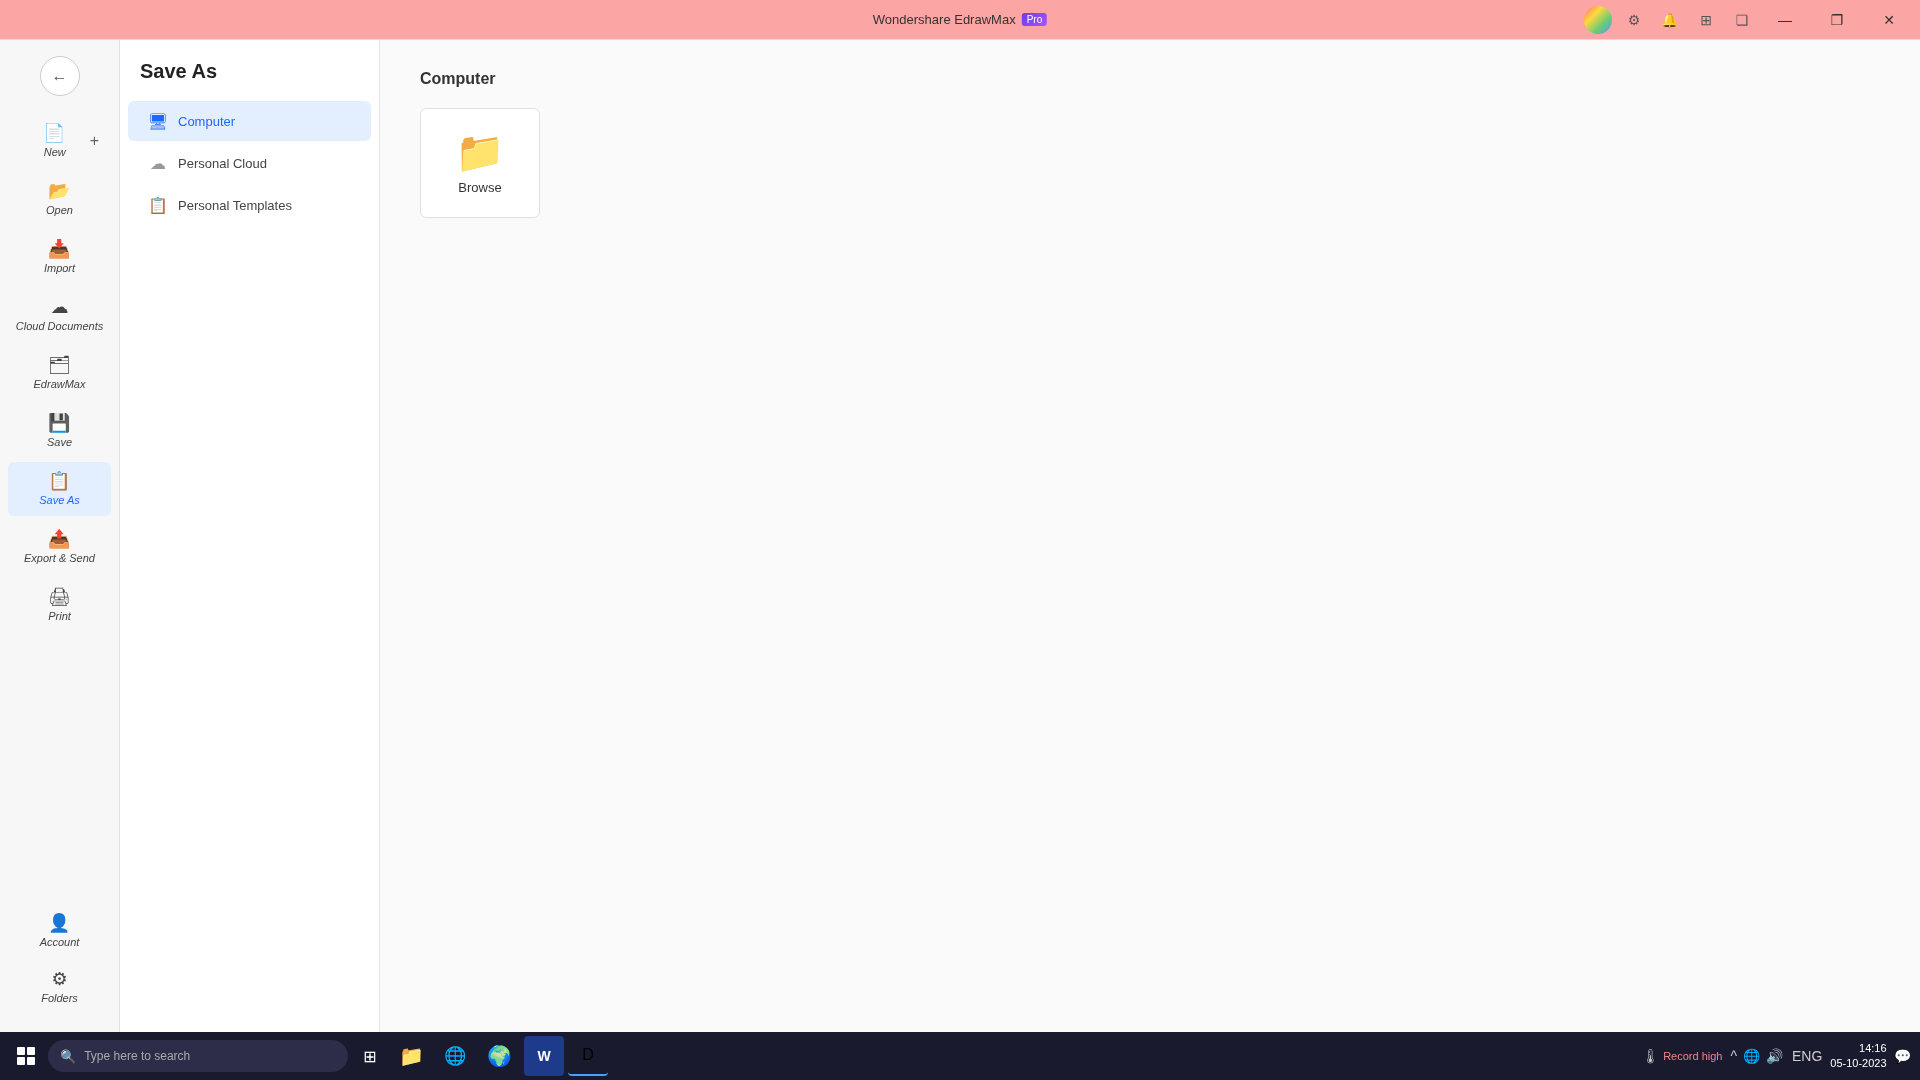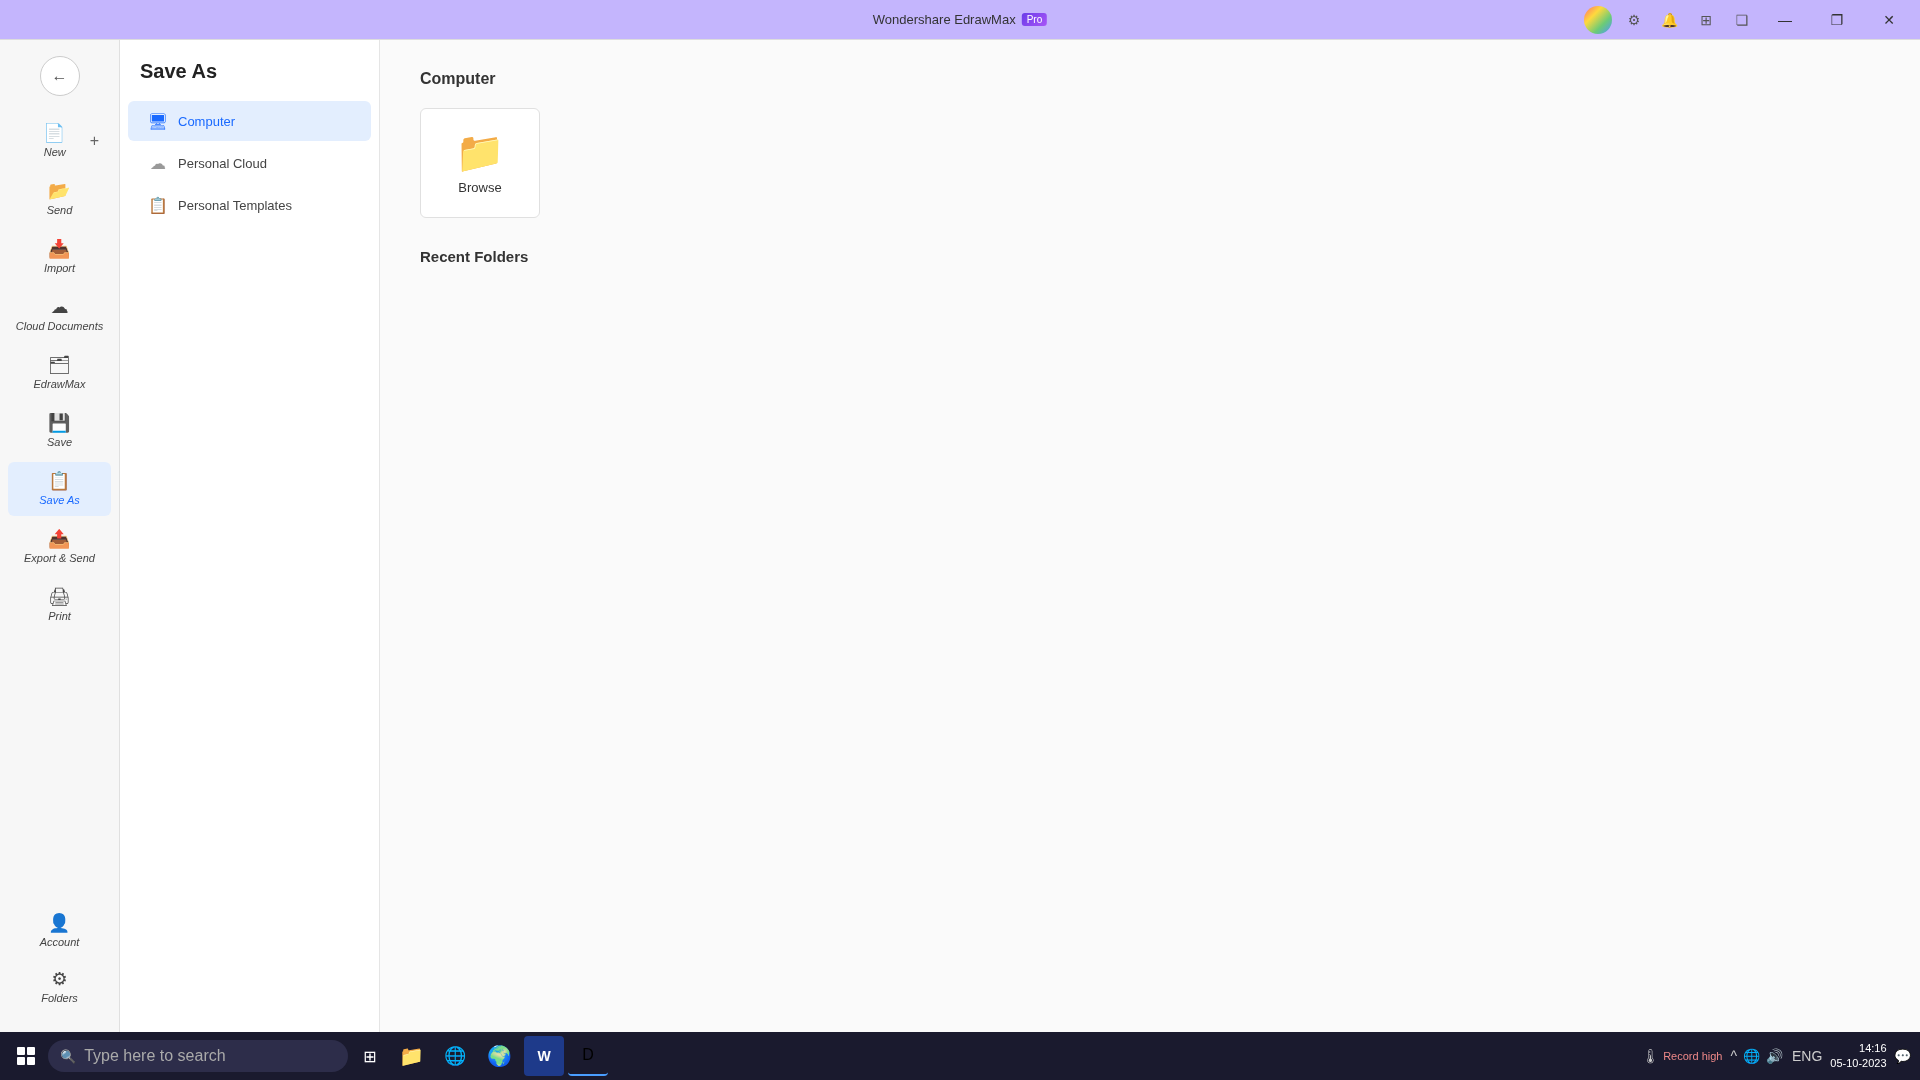--- a/index.html
+++ b/index.html
@@ -1,21 +1,21 @@
 <!DOCTYPE html>
 <html><head>
   <meta charset="utf-8">
   <style>
     * { margin: 0; padding: 0; box-sizing: border-box; }
     body { width: 1920px; height: 1080px; overflow: hidden; font-family: 'Segoe UI', sans-serif; background: #f3f3f3; display: flex; flex-direction: column; }
 
     
     .titlebar {
       height: 40px;
-      background: #c4b5fd;
+      background: #fca5a5;
       display: flex;
       align-items: center;
       justify-content: space-between;
       padding: 0 8px;
       border-bottom: 1px solid #ddd;
       flex-shrink: 0;
     }
     .titlebar-center {
       position: absolute;
       left: 50%;
@@ -246,21 +246,21 @@
       align-items: center;
       background: #2d2d4a;
       border-radius: 20px;
       padding: 0 12px;
       height: 32px;
       gap: 8px;
       width: 300px;
       cursor: text;
     }
     .taskbar-search-icon { color: #aaa; font-size: 13px; }
-    .taskbar-search-text { color: #aaa; font-size: 16px; }
+    .taskbar-search-text { color: #aaa; font-size: 12px; }
     .taskbar-icon-btn {
       width: 36px;
       height: 36px;
       display: flex;
       align-items: center;
       justify-content: center;
       cursor: pointer;
       border-radius: 4px;
       color: white;
       font-size: 16px;
@@ -322,21 +322,21 @@
     <div class="nav-item-with-plus">
       <div style="display:flex;flex-direction:column;align-items:center;gap:4px;flex:1;">
         <div class="nav-icon">📄</div>
         <div class="nav-label">New</div>
       </div>
       <div class="plus-icon">+</div>
     </div>
 
     <div class="nav-item">
       <div class="nav-icon">📂</div>
-      <div class="nav-label">Send</div>
+      <div class="nav-label">Open</div>
     </div>
     <div class="nav-item">
       <div class="nav-icon">📥</div>
       <div class="nav-label">Import</div>
     </div>
     <div class="nav-item">
       <div class="nav-icon">☁</div>
       <div class="nav-label">Cloud Documents</div>
     </div>
     <div class="nav-item">
@@ -392,21 +392,20 @@
   </div>
 
   <div class="main-content">
     <div class="content-section-title">Computer</div>
 
     <div class="browse-card">
       <div class="folder-icon">📁</div>
       <div class="browse-label">Browse</div>
     </div>
 
-    <div class="recent-folders-title">Recent Folders</div>
   </div>
 
 </div>
 
 <div class="taskbar">
 
   <div class="taskbar-start">
     <div class="start-icon">
       <div class="start-square"></div>
       <div class="start-square"></div>

